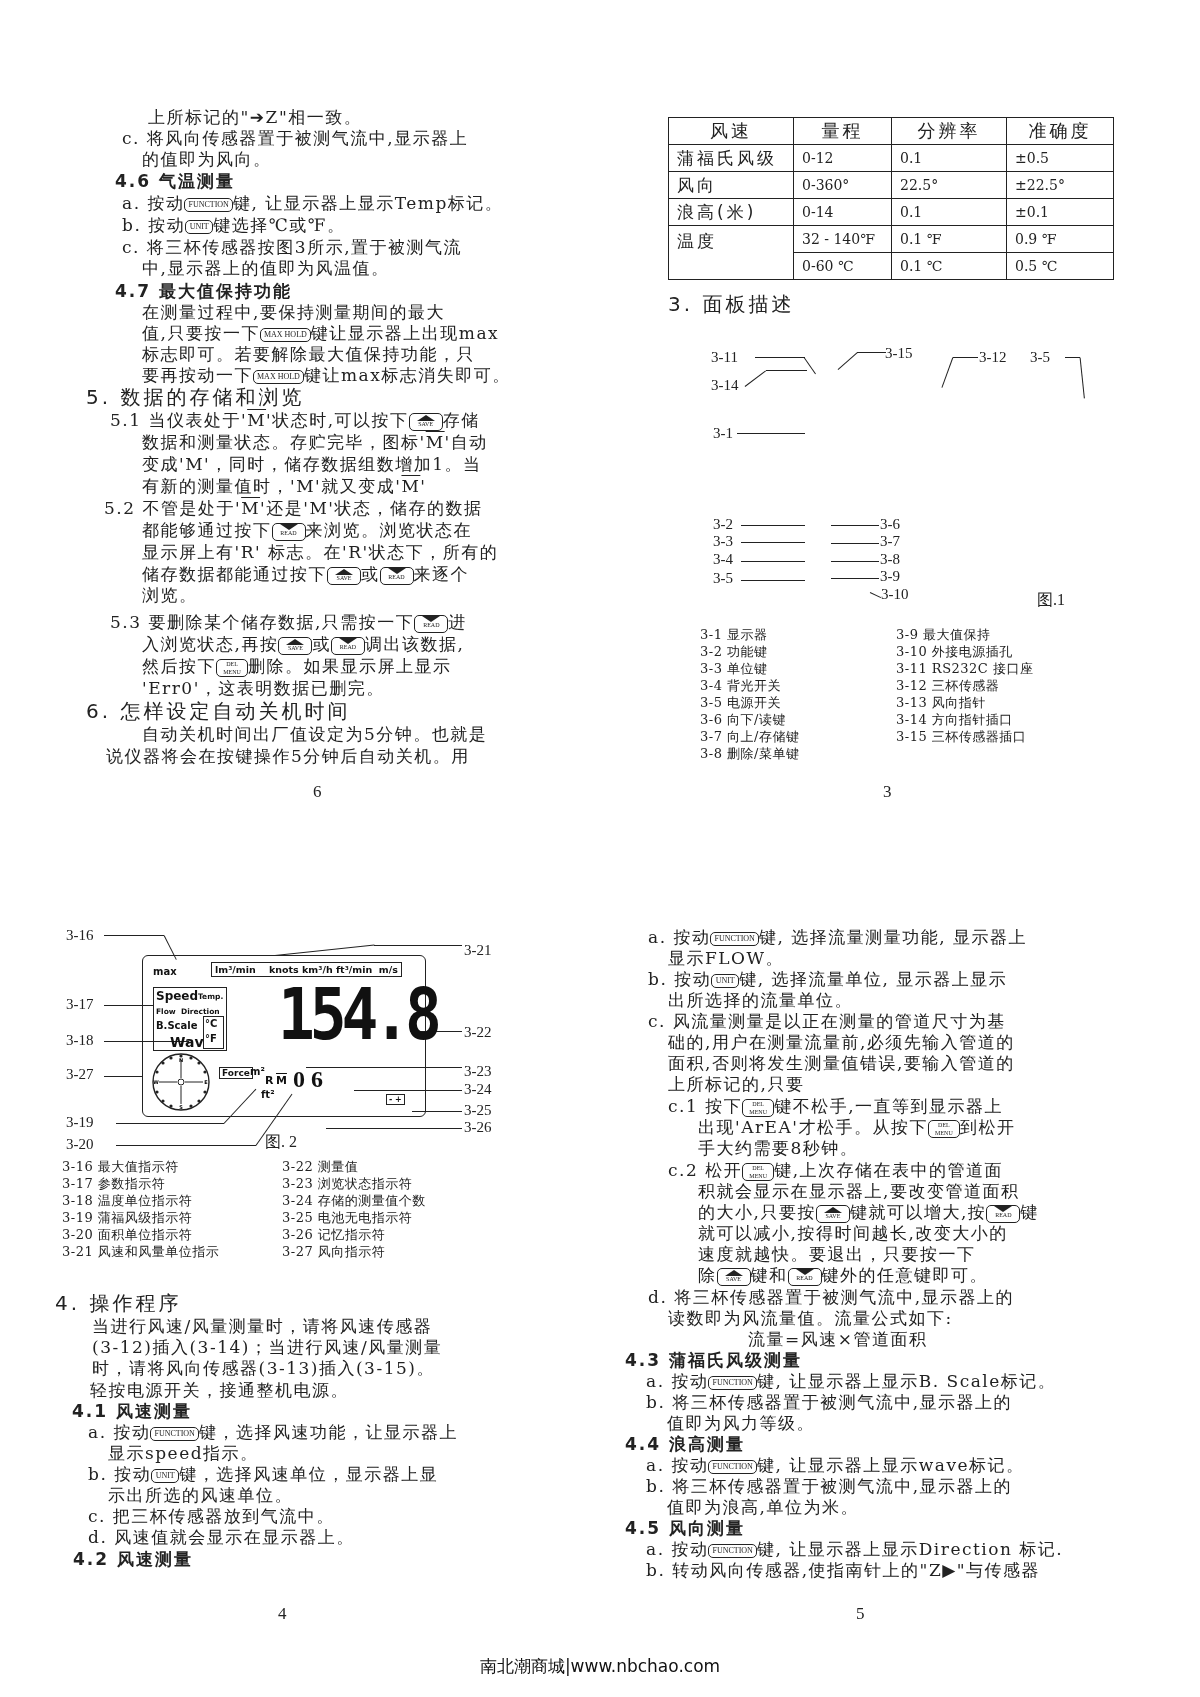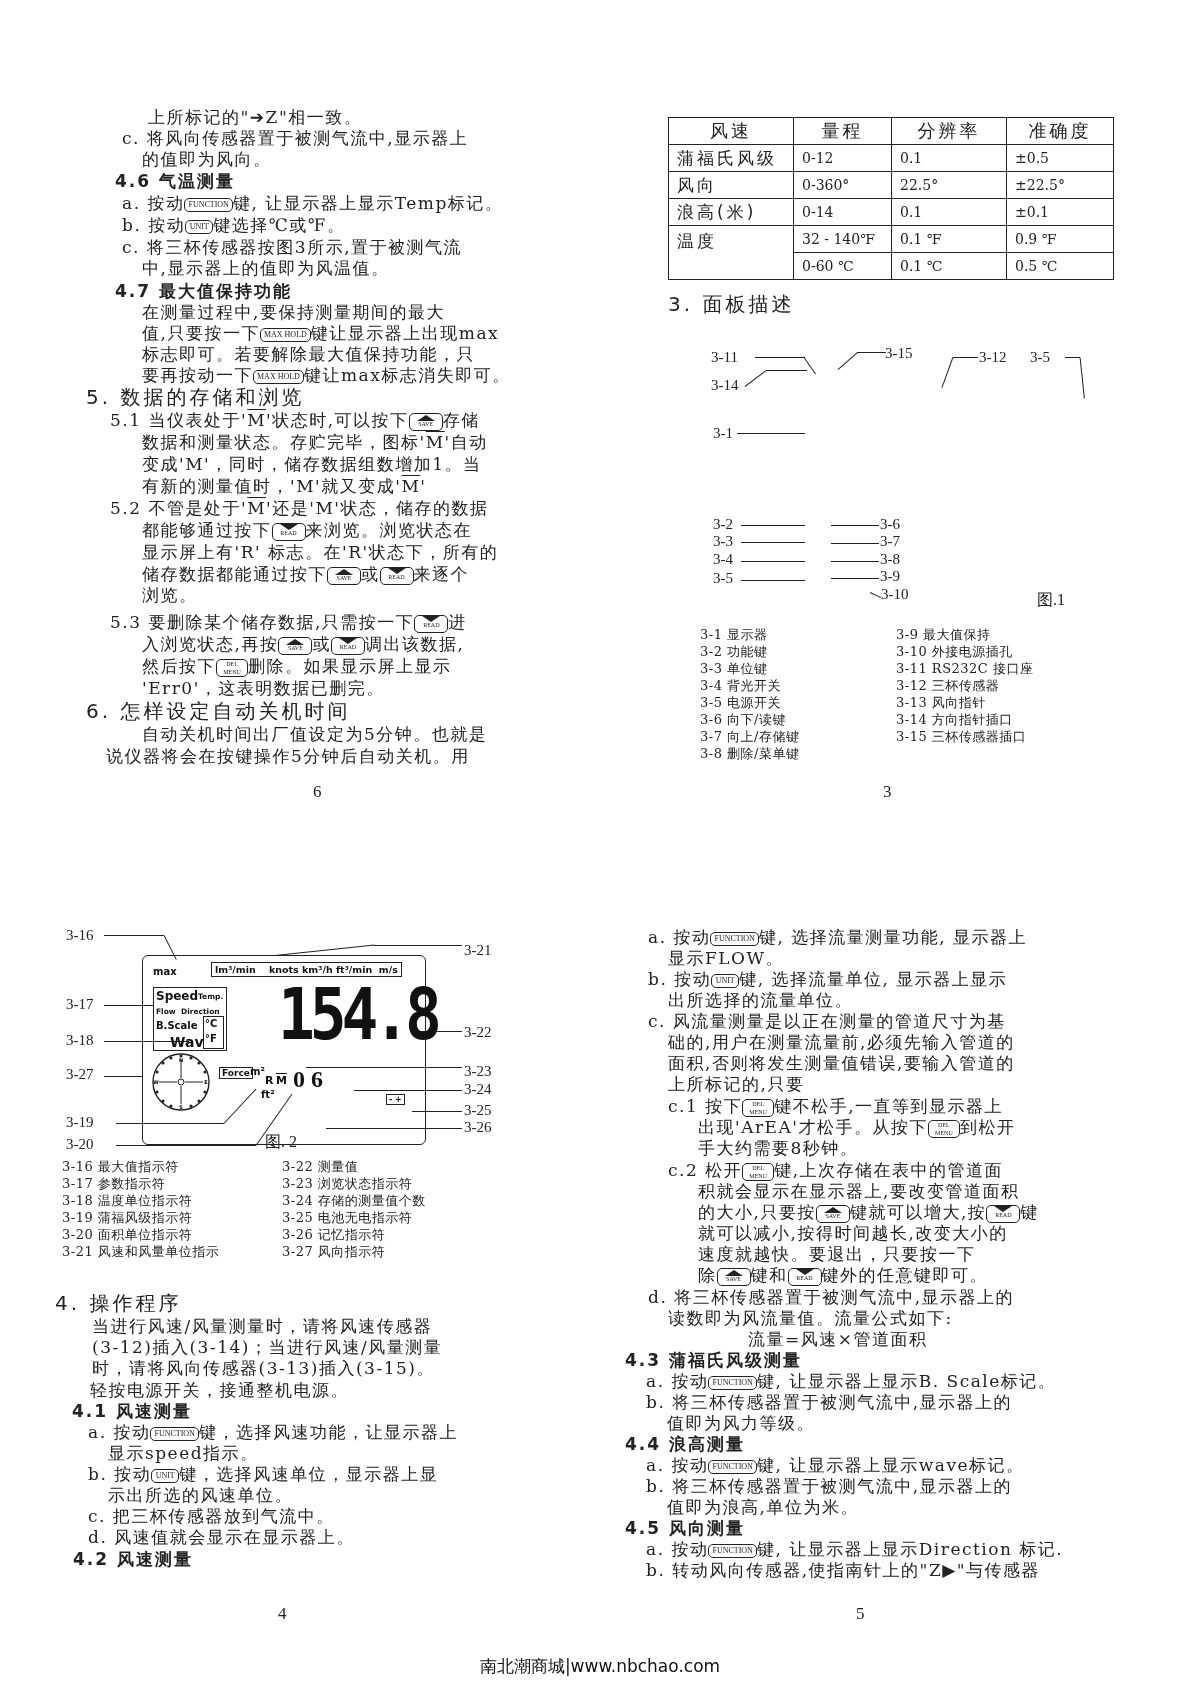--- a/index.html
+++ b/index.html
@@ -18,21 +18,21 @@
   .key.arrow-up, .key.arrow-down { height:18px; line-height:7px; font-size:6px; min-width:34px; }
   .key.del { height:18px; line-height:8px; font-size:6px; min-width:32px; }
   .mbar { text-decoration:overline; }
   table.spec { position:absolute; left:668px; top:117px; border-collapse:collapse; }
   table.spec td { border:1.3px solid #222; font-size:14px; height:26px; padding:0 8px; }
   table.spec td.hd { font-family:"DejaVu Sans","Liberation Sans",sans-serif; font-size:18px; text-align:center; letter-spacing:3px; }
   table.spec td.rl { font-family:"DejaVu Sans","Liberation Sans",sans-serif; font-size:17px; letter-spacing:3px; }
   .line { position:absolute; background:#222; height:1.2px; }
   .lbl { position:absolute; font-size:15px; font-family:"Liberation Serif",serif; }
   .leg { position:absolute; font-size:13px; line-height:17px; white-space:nowrap; letter-spacing:0.5px; }
-  .lcd { position:absolute; left:142px; top:955px; width:284px; height:190px; border:1.5px solid #222; border-radius:6px; box-sizing:border-box; }
+  .lcd { position:absolute; left:142px; top:955px; width:284px; height:162px; border:1.5px solid #222; border-radius:6px; box-sizing:border-box; }
   .lcdtxt { position:absolute; font-family:"DejaVu Sans","Liberation Sans",sans-serif; font-weight:bold; white-space:nowrap; color:#111; }
   .footer { position:absolute; left:0; width:1200px; top:1655px; text-align:center; font-family:"DejaVu Sans","Liberation Sans",sans-serif; font-size:17px; color:#111; }
 </style>
 </head>
 <body>
 
 <div>
   <div class="t" style="left:148px;top:107px">上所标记的"➔Z"相一致。</div>
   <div class="t" style="left:122px;top:128px">c. 将风向传感器置于被测气流中,显示器上</div>
   <div class="t" style="left:142px;top:149px">的值即为风向。</div>
@@ -47,21 +47,21 @@
   <div class="t" style="left:142px;top:302px">在测量过程中,要保持测量期间的最大</div>
   <div class="t" style="left:142px;top:323px"><span>值,只要按一下</span><span class="key">MAX HOLD</span><span>键让显示器上出现max</span></div>
   <div class="t" style="left:142px;top:344px">标志即可。若要解除最大值保持功能，只</div>
   <div class="t" style="left:142px;top:365px"><span>要再按动一下</span><span class="key">MAX HOLD</span><span>键让max标志消失即可。</span></div>
 
   <div class="t h1" style="left:86px;top:387px">5. 数据的存储和浏览</div>
   <div class="t" style="left:110px;top:410px"><span>5.1 当仪表处于'</span><span class="mbar">M</span><span>'状态时,可以按下</span><span class="key arrow-up">SAVE</span><span>存储</span></div>
   <div class="t" style="left:142px;top:432px"><span>数据和测量状态。存贮完毕，图标'</span><span class="mbar">M</span><span>'自动</span></div>
   <div class="t" style="left:142px;top:454px">变成'M'，同时，储存数据组数增加1。当</div>
   <div class="t" style="left:142px;top:476px"><span>有新的测量值时，'M'就又变成'</span><span class="mbar">M</span><span>'</span></div>
-  <div class="t" style="left:110px;top:498px"><span>5.2 不管是处于'</span><span class="mbar">M</span><span>'还是'M'状态，储存的数据</span></div>
+  <div class="t" style="left:104px;top:498px"><span>5.2 不管是处于'</span><span class="mbar">M</span><span>'还是'M'状态，储存的数据</span></div>
   <div class="t" style="left:142px;top:520px"><span>都能够通过按下</span><span class="key arrow-down">READ</span><span>来浏览。浏览状态在</span></div>
   <div class="t" style="left:142px;top:542px">显示屏上有'R' 标志。在'R'状态下，所有的</div>
   <div class="t" style="left:142px;top:564px"><span>储存数据都能通过按下</span><span class="key arrow-up">SAVE</span><span>或</span><span class="key arrow-down">READ</span><span>来逐个</span></div>
   <div class="t" style="left:142px;top:585px">浏览。</div>
   <div class="t" style="left:110px;top:612px"><span>5.3 要删除某个储存数据,只需按一下</span><span class="key arrow-down">READ</span><span>进</span></div>
   <div class="t" style="left:142px;top:634px"><span>入浏览状态,再按</span><span class="key arrow-up">SAVE</span><span>或</span><span class="key arrow-down">READ</span><span>调出该数据,</span></div>
   <div class="t" style="left:142px;top:656px"><span>然后按下</span><span class="key del"><span>DEL</span><br><span>MENU</span></span><span>删除。如果显示屏上显示</span></div>
   <div class="t" style="left:142px;top:678px">'Err0'，这表明数据已删完。</div>
 
   <div class="t h1" style="left:86px;top:701px">6. 怎样设定自动关机时间</div>

